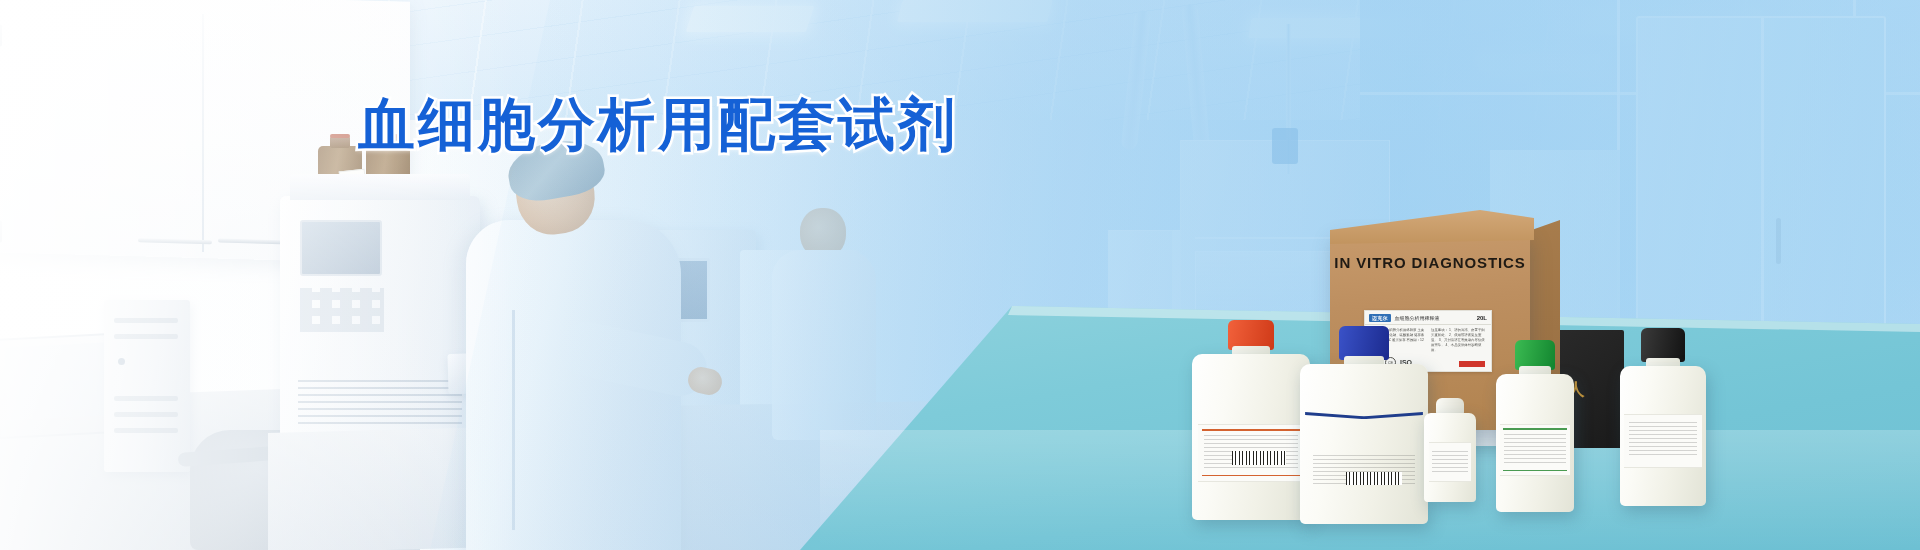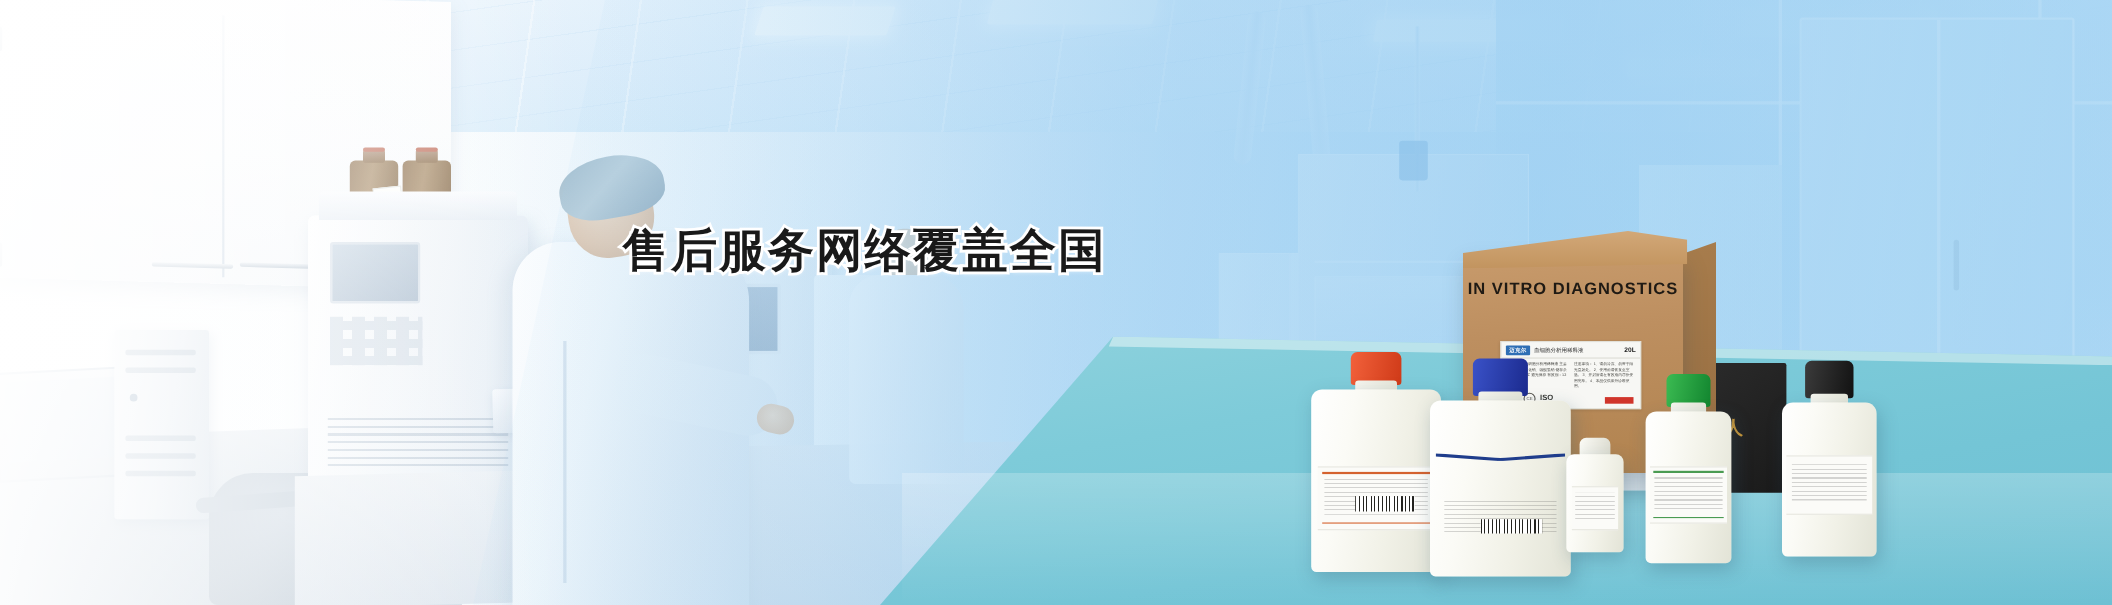--- a/index.html
+++ b/index.html
@@ -728,16 +728,16 @@
       <div class="bt-neck" style="top:30px;width:34px;height:12px;"></div>
       <div class="bt-body" style="top:38px;height:140px;"></div>
       <div class="bt-label" style="left:4px;right:4px;top:86px;height:54px;">
         <div class="bt-lines"></div>
       </div>
     </div>
 
   </div>
 
   <div class="copy">
-    <div class="subtitle">售后服务网络覆盖全国</div>
+    <div class="title">血细胞分析用配套试剂</div>
   </div>
 
 </div>
 
 </body></html>

